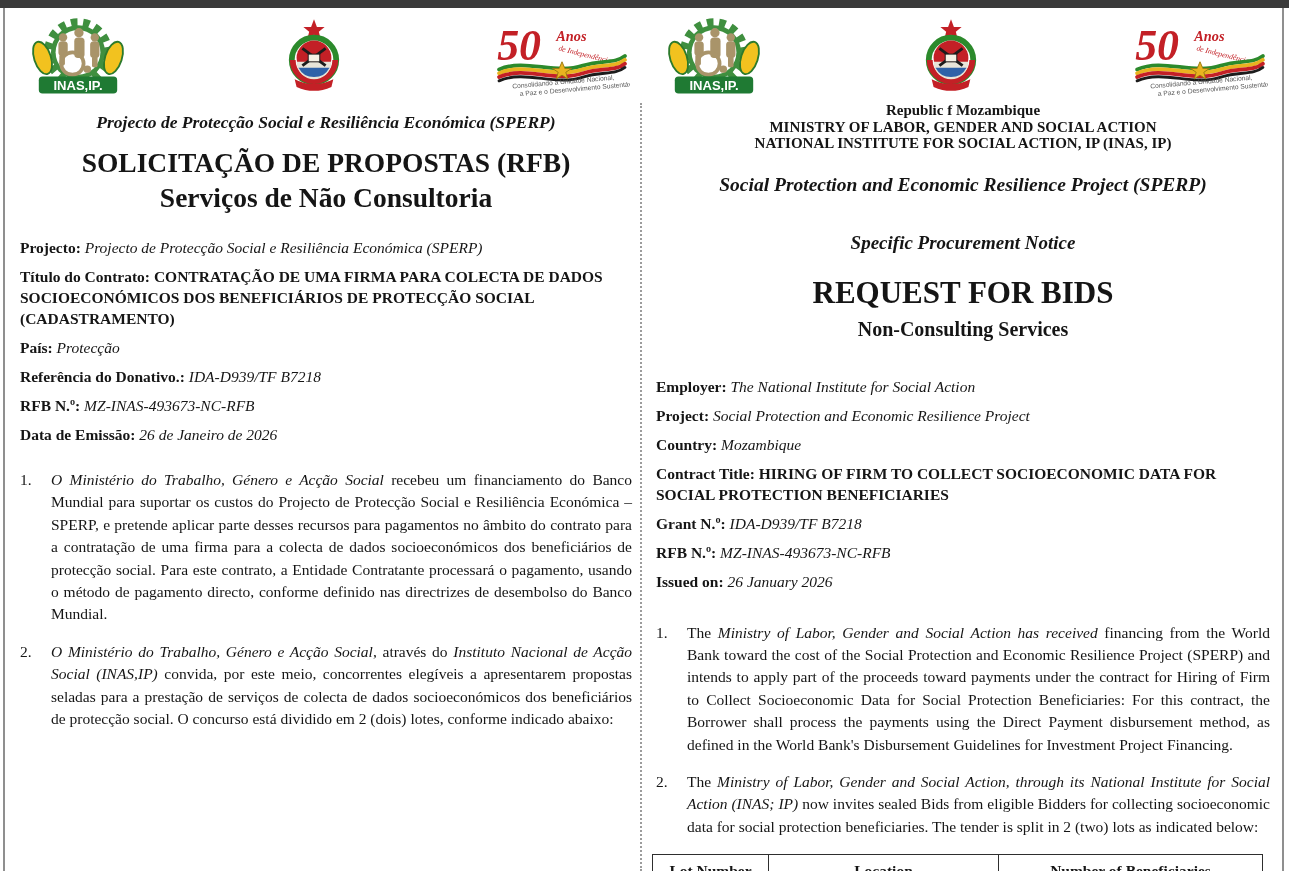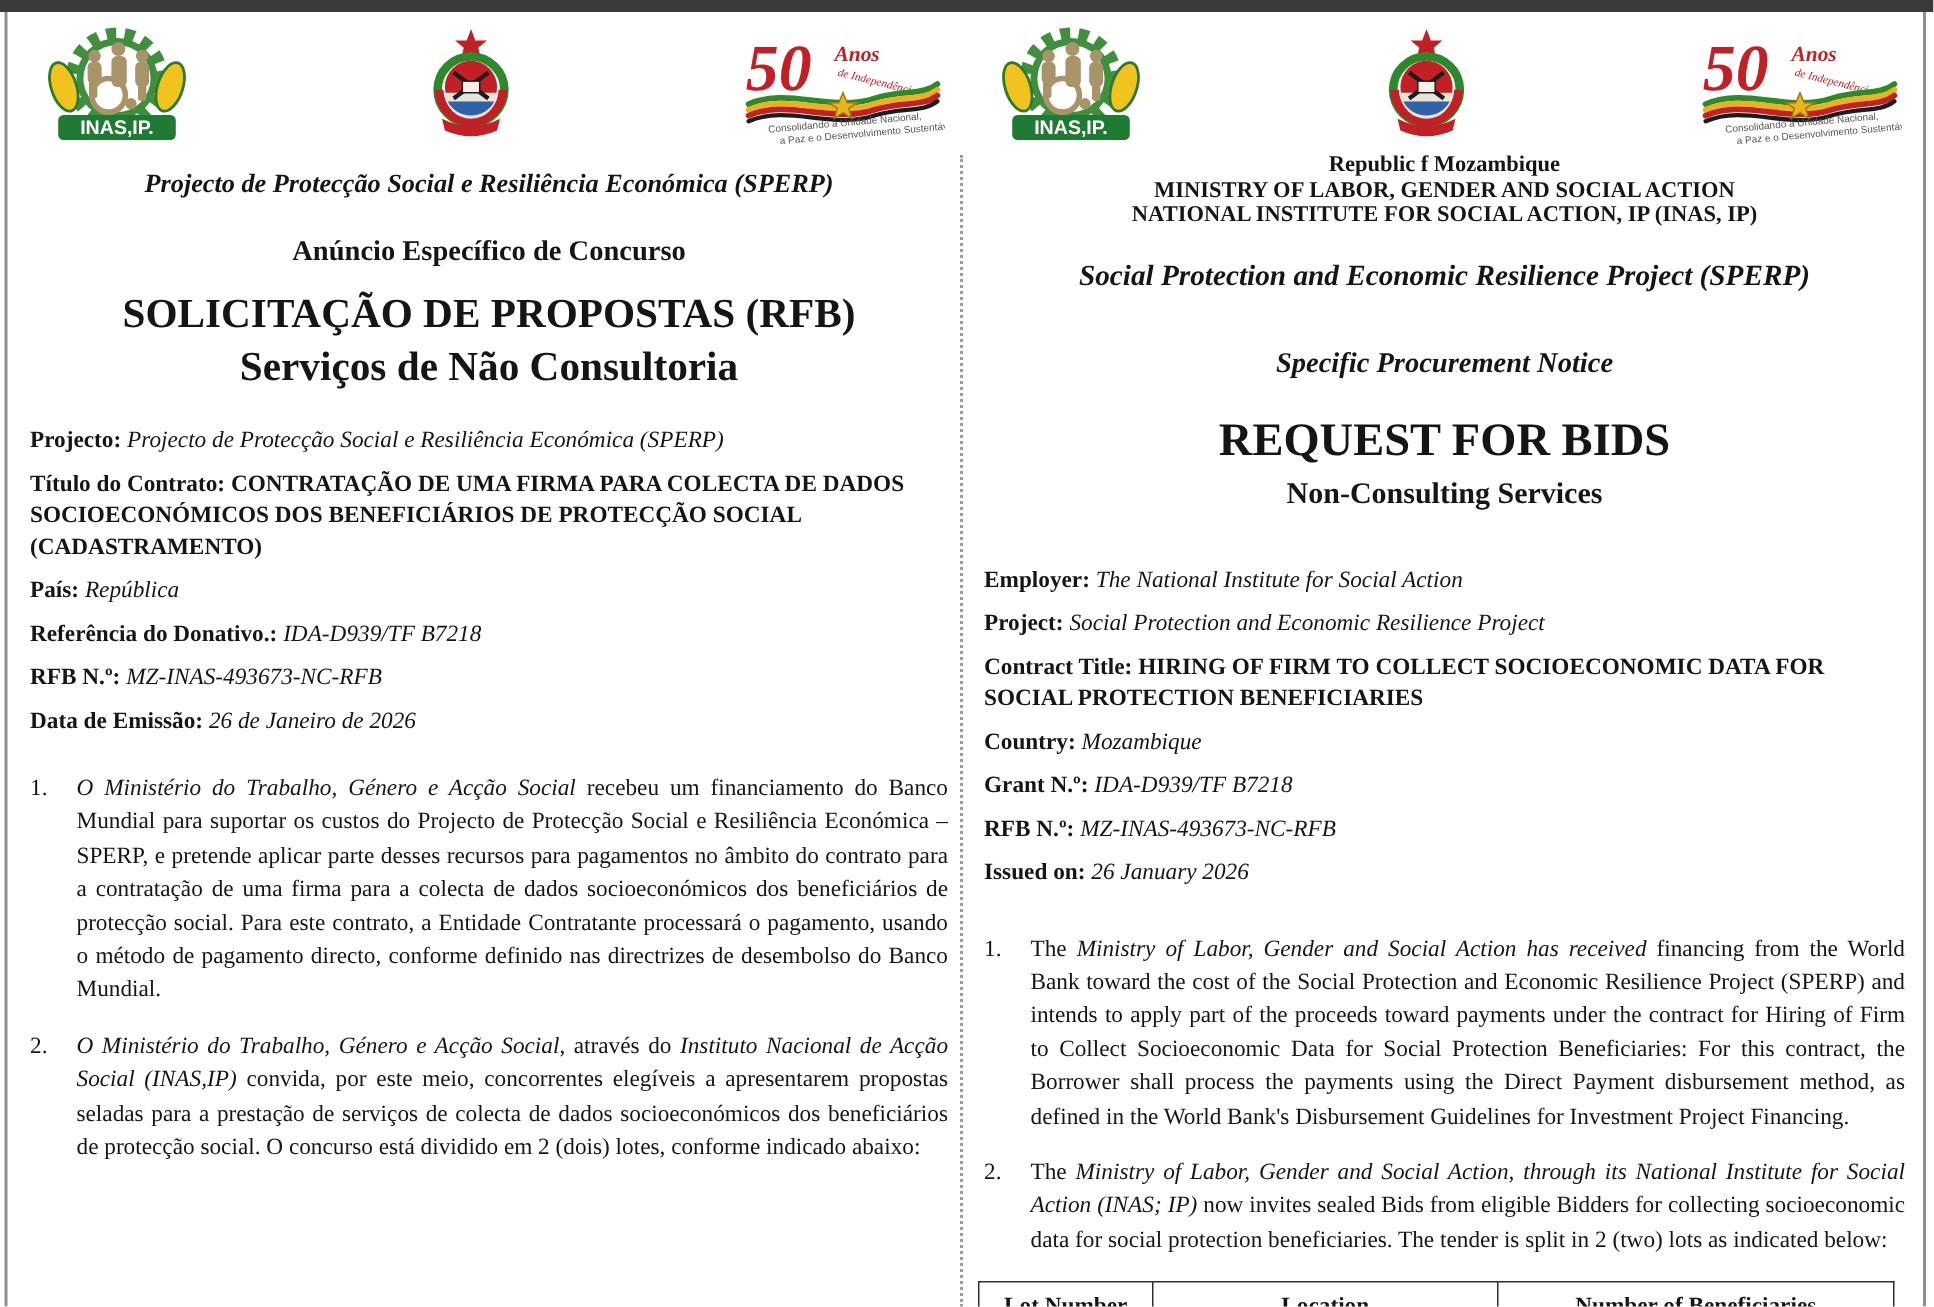--- a/index.html
+++ b/index.html
@@ -117,31 +117,30 @@
         <path d="M4,68 C32,56 62,74 92,64 C112,58 126,62 136,54" stroke="#1c1c1c" stroke-width="3"></path>
       </g>
       <polygon points="70,48 73,55 80,55 74,59 76,66 70,62 64,66 66,59 60,55 67,55" fill="#e9b320" stroke="#9a7a10" stroke-width="1"></polygon>
       <text x="18" y="76" font-family="Liberation Sans, sans-serif" font-size="7" fill="#555" transform="rotate(-5 18 76)">Consolidando a Unidade Nacional,</text>
       <text x="26" y="84" font-family="Liberation Sans, sans-serif" font-size="7" fill="#555" transform="rotate(-5 26 84)">a Paz e o Desenvolvimento Sustentável</text>
     </svg>
   </div>
 
 
   <p class="proj">Projecto de Protecção Social e Resiliência Económica (SPERP)</p>
-  <p class="notice">Anúncio Específico de Concurso</p>
 
   <h1 class="main-title">
       <span class="t1">SOLICITAÇÃO DE PROPOSTAS (RFB)</span>
       <span class="t2">Serviços de Não Consultoria</span>
     </h1>
 
   <div class="meta">
     <p><b class="lbl">Projecto:</b> <span class="v-i">Projecto de Protecção Social e Resiliência Económica (SPERP)</span></p>
     <p><b class="lbl">Título do Contrato:</b> <span class="v-b">CONTRATAÇÃO DE UMA FIRMA PARA COLECTA DE DADOS SOCIOECONÓMICOS DOS BENEFICIÁRIOS DE PROTECÇÃO SOCIAL (CADASTRAMENTO)</span></p>
-    <p><b class="lbl">País:</b> <span class="v-i">República</span></p>
+    <p><b class="lbl">País:</b> <span class="v-i">Protecção</span></p>
     <p><b class="lbl">Referência do Donativo.:</b> <span class="v-i">IDA-D939/TF B7218</span></p>
     <p><b class="lbl">RFB N.º:</b> <span class="v-i">MZ-INAS-493673-NC-RFB</span></p>
     <p><b class="lbl">Data de Emissão:</b> <span class="v-i">26 de Janeiro de 2026</span></p>
   </div>
 
   <div class="paras">
     <div class="para">
       <div class="para-num">1.</div>
       <div class="para-text"><i>O Ministério do Trabalho, Género e Acção Social</i><span> recebeu um financiamento do Banco Mundial para suportar os custos do Projecto de Protecção Social e Resiliência Económica – SPERP, e pretende aplicar parte desses recursos para pagamentos no âmbito do contrato para a contratação de uma firma para a colecta de dados socioeconómicos dos beneficiários de protecção social. Para este contrato, a Entidade Contratante processará o pagamento, usando o método de pagamento directo, conforme definido nas directrizes de desembolso do Banco Mundial.</span></div>
     </div>
@@ -219,22 +218,22 @@
   <p class="notice">Specific Procurement Notice</p>
 
   <h1 class="main-title">
       <span class="t1">REQUEST FOR BIDS</span>
       <span class="t2">Non-Consulting Services</span>
     </h1>
 
   <div class="meta">
     <p><b class="lbl">Employer:</b> <span class="v-i">The National Institute for Social Action</span></p>
     <p><b class="lbl">Project:</b> <span class="v-i">Social Protection and Economic Resilience Project</span></p>
+    <p><b class="lbl">Country:</b> <span class="v-i">Mozambique</span></p>
     <p><b class="lbl">Contract Title:</b> <span class="v-b">HIRING OF FIRM TO COLLECT SOCIOECONOMIC DATA FOR SOCIAL PROTECTION BENEFICIARIES</span></p>
-    <p><b class="lbl">Country:</b> <span class="v-i">Mozambique</span></p>
     <p><b class="lbl">Grant N.º:</b> <span class="v-i">IDA-D939/TF B7218</span></p>
     <p><b class="lbl">RFB N.º:</b> <span class="v-i">MZ-INAS-493673-NC-RFB</span></p>
     <p><b class="lbl">Issued on:</b> <span class="v-i">26 January 2026</span></p>
   </div>
 
   <div class="paras">
     <div class="para">
       <div class="para-num">1.</div>
       <div class="para-text"><span>The </span><i>Ministry of Labor, Gender and Social Action has received</i><span> financing from the World Bank toward the cost of the Social Protection and Economic Resilience Project (SPERP) and intends to apply part of the proceeds toward payments under the contract for Hiring of Firm to Collect Socioeconomic Data for Social Protection Beneficiaries: For this contract, the Borrower shall process the payments using the Direct Payment disbursement method, as defined in the World Bank's Disbursement Guidelines for Investment Project Financing.</span></div>
     </div>

